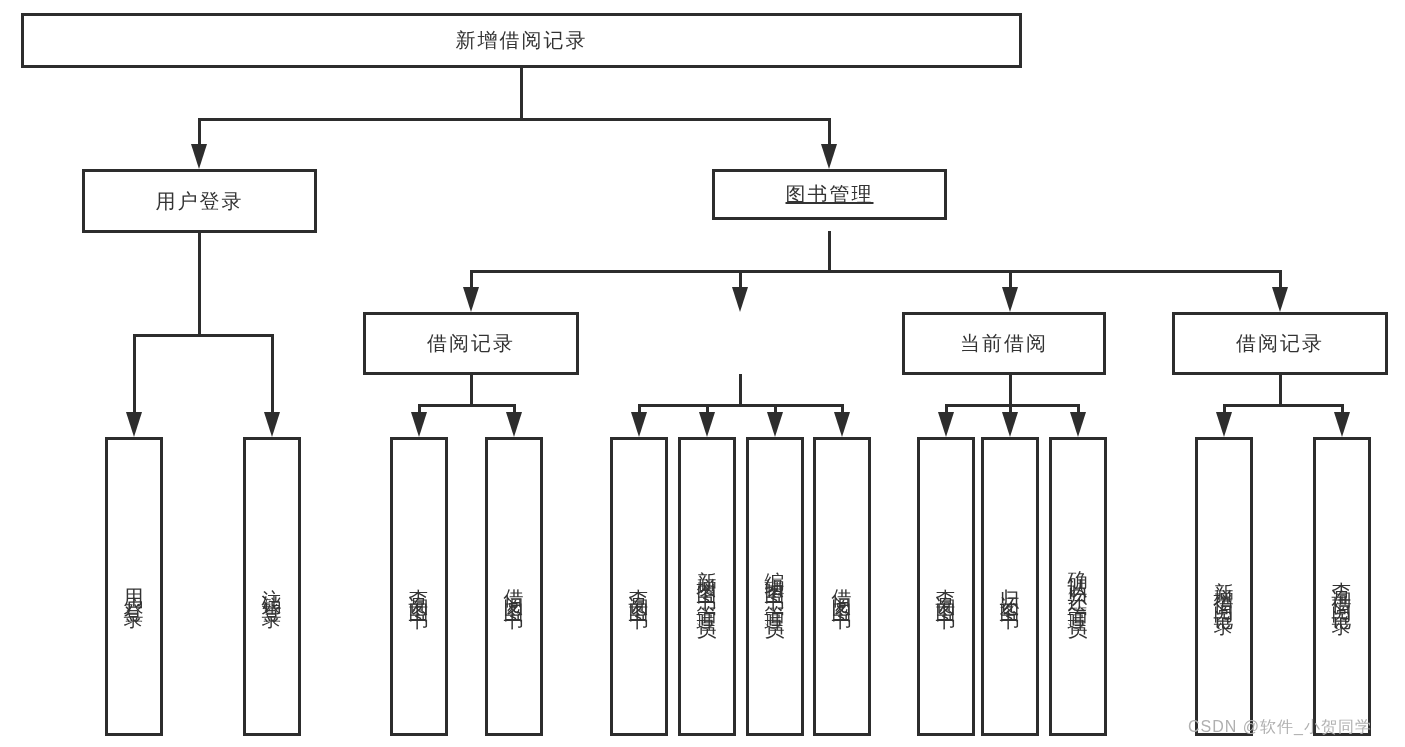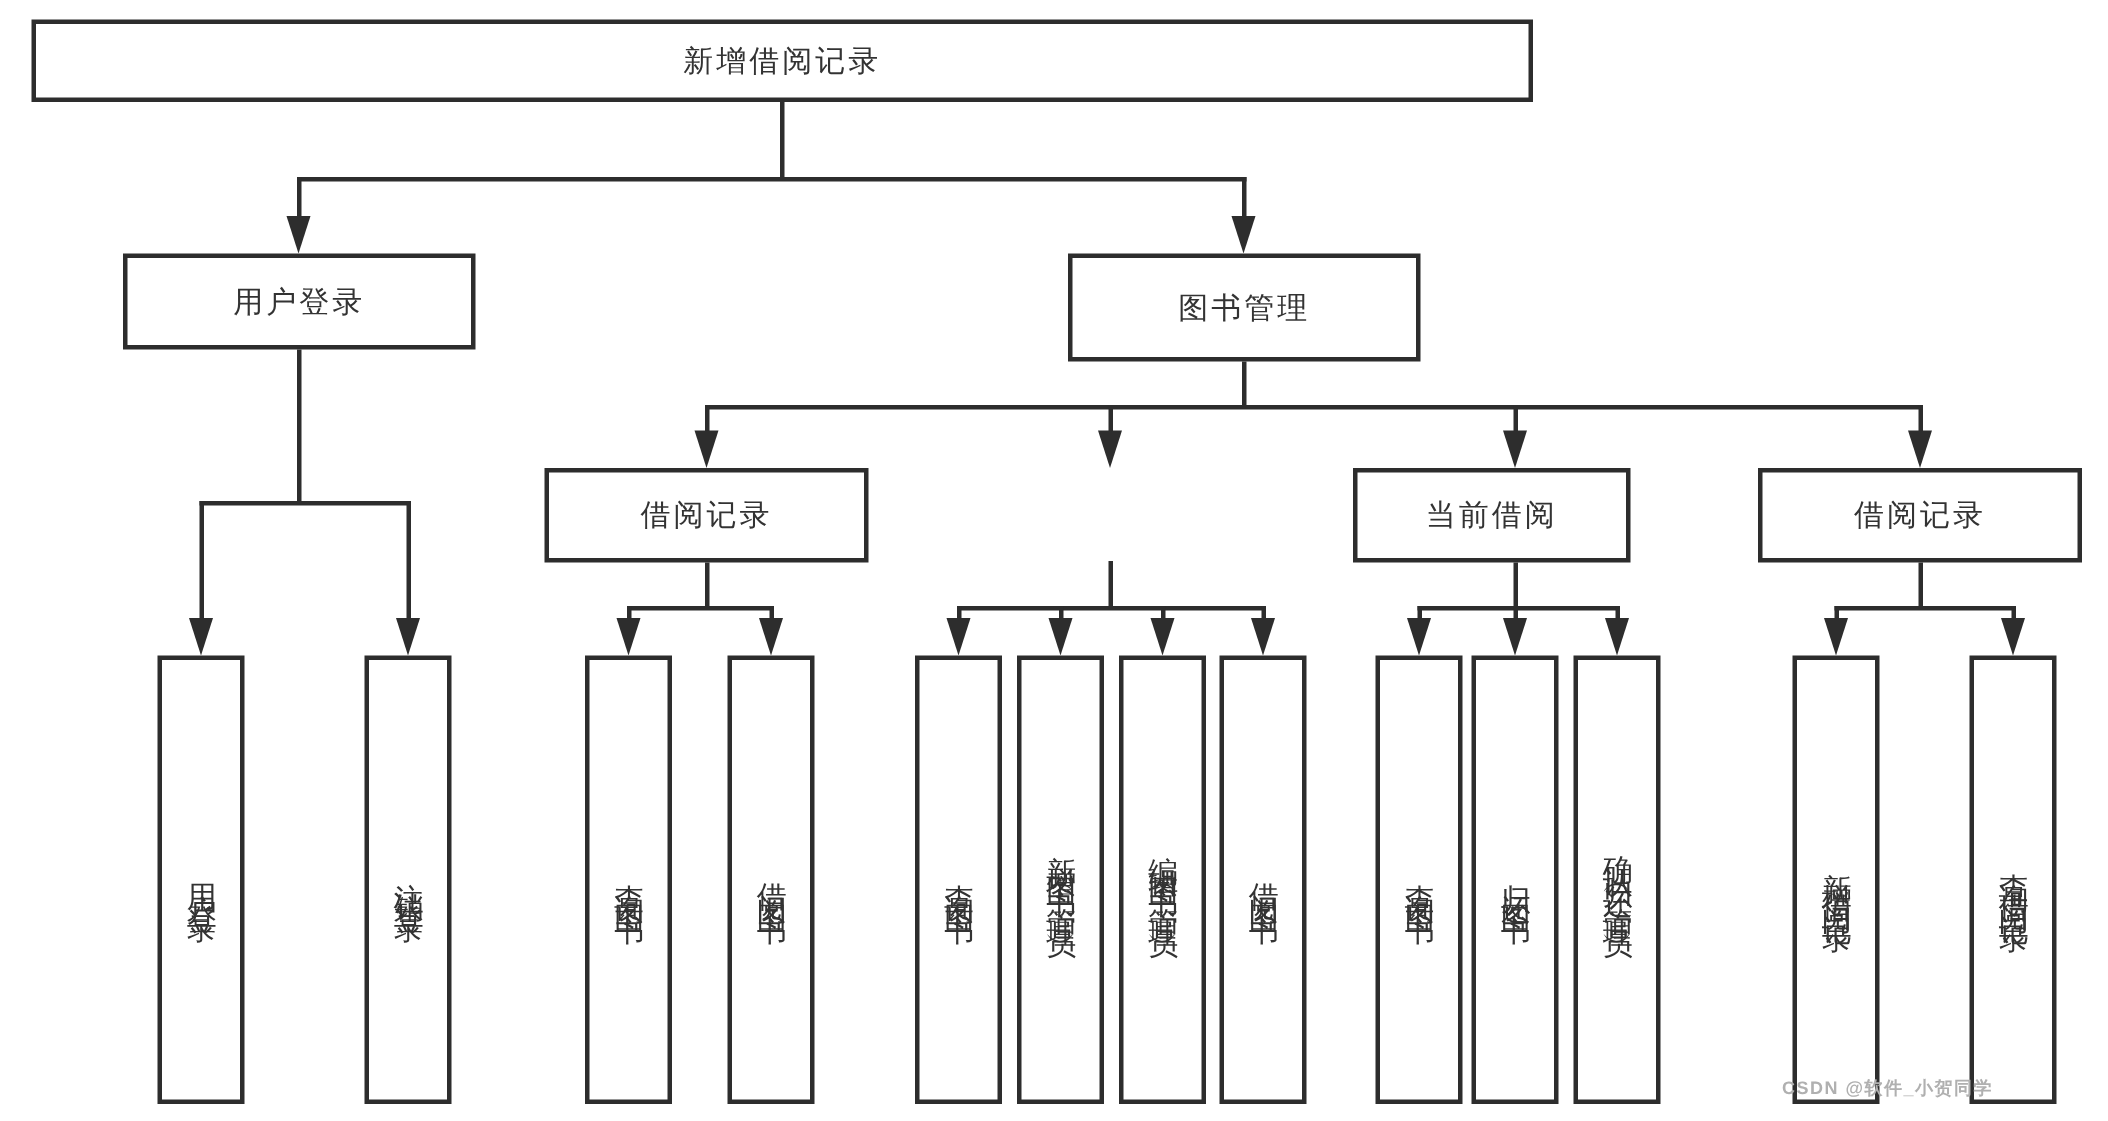--- a/index.html
+++ b/index.html
@@ -47,24 +47,23 @@
   .hline{height:3px;}
   .arrowhead{
     position:absolute;width:0;height:0;
     border-left:8px solid transparent;
     border-right:8px solid transparent;
     border-top:25px solid var(--line);
     z-index:1;
   }
   .watermark{
     position:absolute;left:1188px;top:717px;
-    font-size:12px;color:var(--wm);
+    font-size:16px;color:var(--wm);
     letter-spacing:1px;z-index:3;
     white-space:nowrap;
-    font-weight:bold;
   }
 </style>
 </head>
 <body>
 
 <div id="canvas">
 
   <div class="hbox" style="left:21px;top:13px;width:1001px;height:55px;">
     <span>新增借阅记录</span>
   </div>
@@ -72,21 +71,21 @@
   <div class="vline" style="left:520px;top:68px;height:52px;"></div>
   <div class="hline" style="left:198px;top:118px;width:633px;"></div>
   <div class="vline" style="left:198px;top:118px;height:30px;"></div>
   <div class="vline" style="left:828px;top:118px;height:30px;"></div>
   <div class="arrowhead" style="left:191px;top:144px;"></div>
   <div class="arrowhead" style="left:821px;top:144px;"></div>
 
   <div class="hbox" style="left:82px;top:169px;width:235px;height:64px;">
     <span>用户登录</span>
   </div>
-  <div class="hbox" style="left:712px;top:169px;width:235px;height:72px;">
+  <div class="hbox" style="left:712px;top:169px;width:235px;height:51px;text-decoration:underline;">
     <span>图书管理</span>
   </div>
 
   <div class="vline" style="left:198px;top:232px;height:104px;"></div>
   <div class="hline" style="left:133px;top:334px;width:141px;"></div>
   <div class="vline" style="left:133px;top:334px;height:79px;"></div>
   <div class="vline" style="left:271px;top:334px;height:79px;"></div>
   <div class="arrowhead" style="left:126px;top:412px;"></div>
   <div class="arrowhead" style="left:264px;top:412px;"></div>
 
@@ -97,21 +96,21 @@
   <div class="vline" style="left:1009px;top:270px;height:20px;"></div>
   <div class="vline" style="left:1279px;top:270px;height:20px;"></div>
   <div class="arrowhead" style="left:463px;top:287px;"></div>
   <div class="arrowhead" style="left:732px;top:287px;"></div>
   <div class="arrowhead" style="left:1002px;top:287px;"></div>
   <div class="arrowhead" style="left:1272px;top:287px;"></div>
 
   <div class="hbox" style="left:363px;top:312px;width:216px;height:63px;">
     <span>借阅记录</span>
   </div>
-  <div class="hbox" style="left:902px;top:312px;width:185px;height:63px;">
+  <div class="hbox" style="left:902px;top:312px;width:204px;height:63px;">
     <span>当前借阅</span>
   </div>
   <div class="hbox" style="left:1172px;top:312px;width:216px;height:63px;">
     <span>借阅记录</span>
   </div>
 
   <div class="vline" style="left:470px;top:374px;height:32px;"></div>
   <div class="vline" style="left:739px;top:374px;height:32px;"></div>
   <div class="vline" style="left:1009px;top:374px;height:32px;"></div>
   <div class="vline" style="left:1279px;top:374px;height:32px;"></div>

